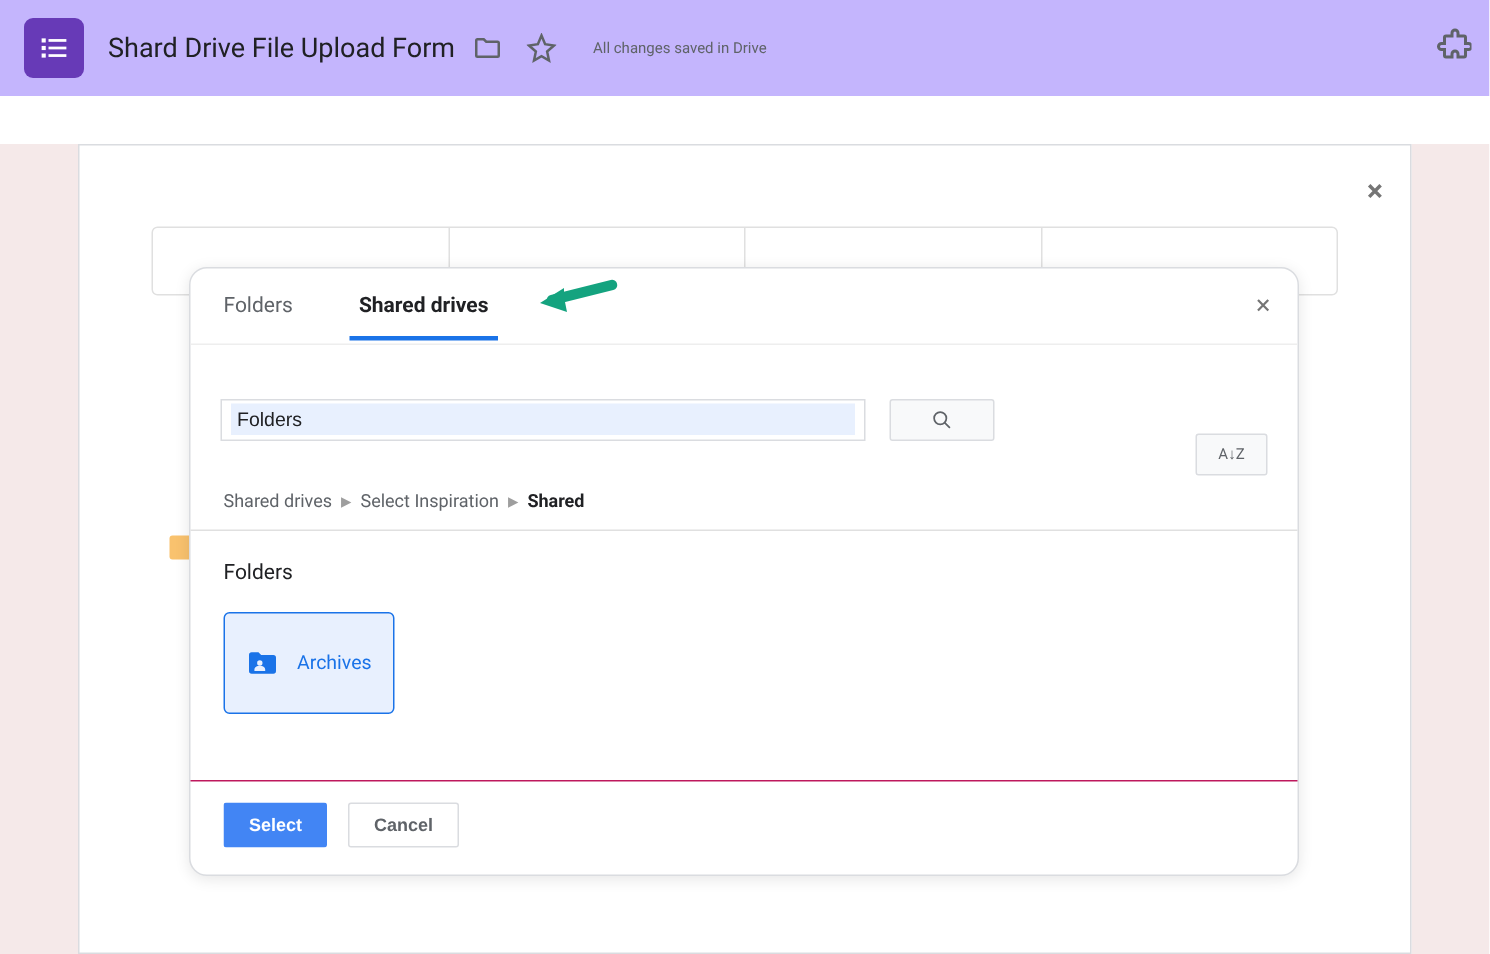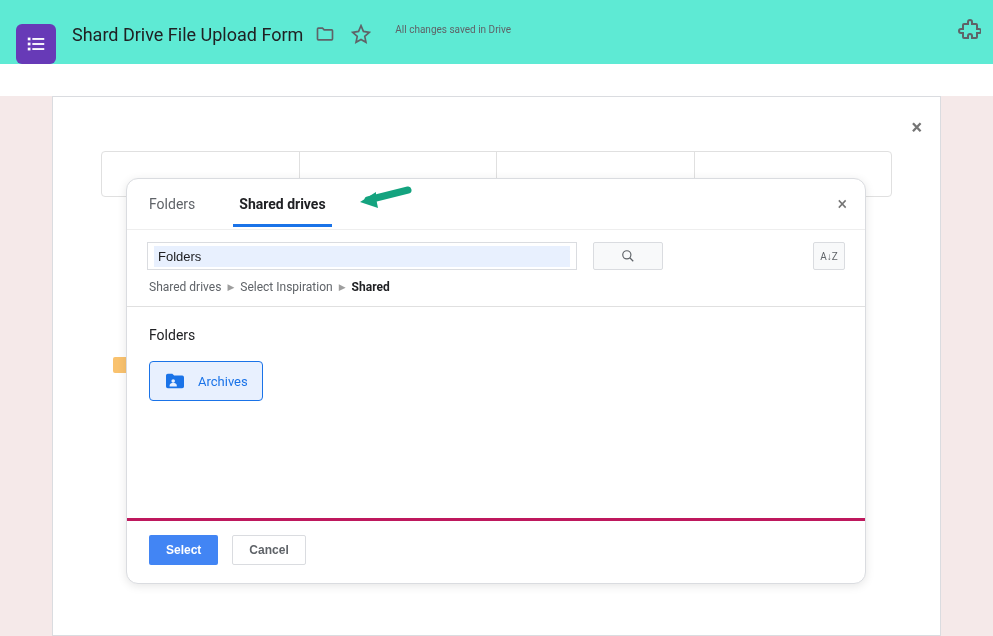--- a/index.html
+++ b/index.html
@@ -1,19 +1,19 @@
 <!DOCTYPE html>
 <html><head>
   <meta charset="utf-8">
   <style>
     * { box-sizing: border-box; margin: 0; padding: 0; }
     body { font-family: 'Google Sans', Roboto, Arial, sans-serif; background: #fff; width: 993px; height: 636px; overflow: hidden; position: relative; }
     
     
-    .header { display: flex; align-items: flex-start; padding: 24px 16px; background: #5eead4; height: 64px; }
+    .header { display: flex; align-items: center; padding: 12px 16px; background: #c4b5fd; height: 64px; }
     .forms-logo { width: 40px; height: 40px; background: #673ab7; border-radius: 6px; display: flex; align-items: center; justify-content: center; margin-right: 16px; }
     .forms-logo-inner { width: 22px; height: 22px; }
     .doc-title { font-size: 18px; color: #202124; margin-right: 12px; }
     .header-icon { width: 20px; height: 20px; color: #5f6368; margin-right: 16px; cursor: pointer; }
     .save-status { font-size: 10px; color: #5f6368; margin-left: 8px; }
     .extension-icon { position: absolute; right: 12px; top: 18px; width: 24px; height: 24px; color: #5f6368; }
     
     
     .backdrop { position: absolute; top: 96px; left: 0; right: 0; bottom: 0; background: #f5e9e9; }
     
@@ -32,36 +32,36 @@
     .picker-header { display: flex; align-items: center; padding: 0 20px; height: 50px; border-bottom: 1px solid transparent; position: relative; }
     .picker-tab { padding: 14px 2px; margin-right: 40px; font-size: 14px; color: #5f6368; cursor: pointer; position: relative; }
     .picker-tab.active { color: #202124; font-weight: 700; }
     .picker-tab.active::after { content: ''; position: absolute; bottom: -1px; left: -4px; right: -4px; height: 3px; background: #1a73e8; }
     .picker-close { position: absolute; right: 18px; top: 14px; font-size: 18px; color: #757575; cursor: pointer; }
     
     .picker-toolbar { display: flex; align-items: center; padding: 12px 20px 6px; gap: 16px; border-top: 1px solid #eee;}
     .search-box { flex: 0 0 430px; height: 28px; border: 1px solid #dadce0; display: flex; align-items: center; padding: 0 6px; }
     .search-input { border: none; outline: none; font-size: 13px; width: 100%; background: #e8f0fe; color: #202124; padding: 3px 4px; }
     .search-btn { width: 70px; height: 28px; border: 1px solid #dadce0; background: #f8f9fa; display: flex; align-items: center; justify-content: center; cursor: pointer; border-radius: 2px; }
-    .sort-btn { width: 32px; height: 28px; border: 1px solid #dadce0; background: #f8f9fa; display: flex; align-items: center; justify-content: center; cursor: pointer; margin-left: auto; border-radius: 2px; font-size: 10px; color: #5f6368;}
+    .sort-btn { width: 48px; height: 28px; border: 1px solid #dadce0; background: #f8f9fa; display: flex; align-items: center; justify-content: center; cursor: pointer; margin-left: auto; border-radius: 2px; font-size: 10px; color: #5f6368; margin-top: 47px;}
     
     .breadcrumb { padding: 4px 22px 12px; font-size: 12px; color: #5f6368; display: flex; align-items: center; gap: 6px; }
     .breadcrumb-item { cursor: pointer; }
     .breadcrumb-item.current { color: #202124; font-weight: 700; }
     .breadcrumb-sep { color: #9e9e9e; font-size: 9px; }
     
     .picker-divider { height: 1px; background: #e0e0e0; margin: 0; }
     
     .picker-body { flex: 1; padding: 20px 22px; overflow: auto; }
     .section-label { font-size: 14px; color: #202124; margin-bottom: 18px; }
-    .folder-chip { display: inline-flex; align-items: center; padding: 10px 14px; border: 1px solid #1a73e8; border-radius: 4px; background: #e8f0fe; cursor: pointer; gap: 12px; }
+    .folder-chip { display: inline-flex; align-items: center; padding: 24px 14px; border: 1px solid #1a73e8; border-radius: 4px; background: #e8f0fe; cursor: pointer; gap: 12px; }
     .folder-chip-icon { width: 22px; height: 18px; }
     .folder-chip-label { font-size: 13px; color: #1a73e8;}
     
-    .picker-footer { padding: 14px 22px 18px; display: flex; gap: 14px; border-top: 3px solid #be185d;}
+    .picker-footer { padding: 14px 22px 18px; display: flex; gap: 14px; border-top: 1px solid #be185d;}
     .btn { padding: 7px 16px; font-size: 12px; font-weight: 700; border-radius: 2px; cursor: pointer; border: 1px solid transparent; }
     .btn-primary { background: #4285f4; color: #fff; }
     .btn-secondary { background: #fff; color: #5f6368; border-color: #dadce0; }
     
     
     .arrow-annotation { position: absolute; top: 184px; left: 358px; width: 56px; height: 30px; pointer-events: none; z-index: 100; }
   </style>
 </head>
 <body>
 

